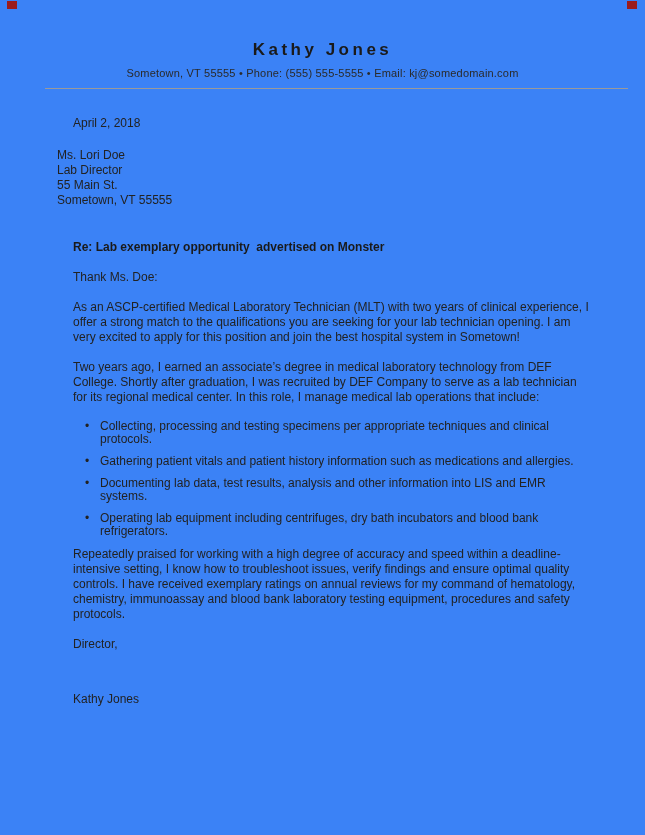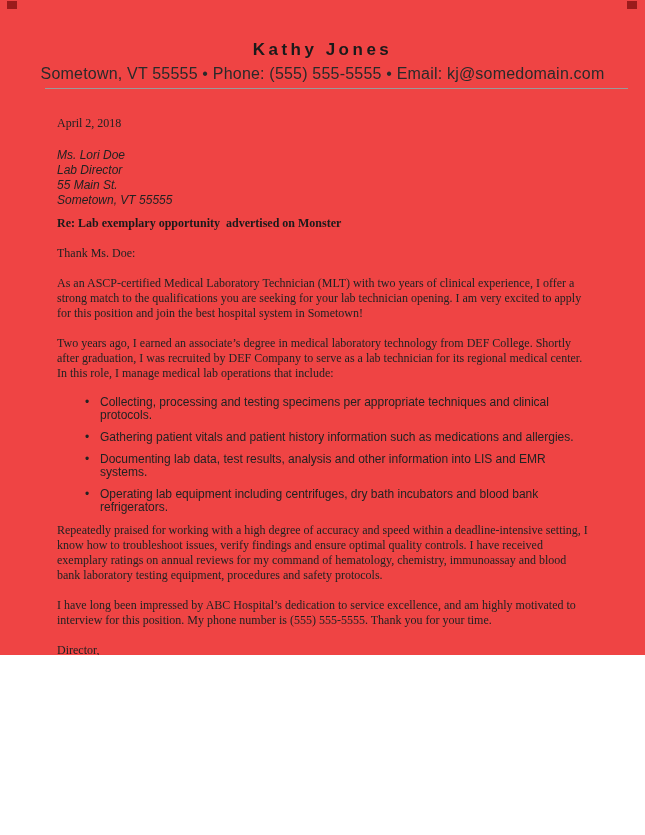--- a/index.html
+++ b/index.html
@@ -3,22 +3,22 @@
 <meta charset="utf-8">
 <style>
   html, body {
     margin: 0;
     padding: 0;
     background: #ffffff;
   }
   .page {
     position: relative;
     width: 645px;
-    height: 655px;
-    background: #ef4444;
+    height: 835px;
+    background: #3b82f6;
     font-family: "Liberation Sans", "DejaVu Sans", sans-serif;
     font-size: 12px;
     line-height: 15px;
     color: #222222;
     overflow: hidden;
     box-sizing: border-box;
   }
   .corner-mark {
     position: absolute;
     top: 1px;
@@ -34,38 +34,38 @@
     padding-top: 42px;
   }
   .name-title {
     margin: 0 0 9px 0;
     font-size: 17px;
     font-weight: bold;
     letter-spacing: 3.5px;
     color: #1a1a1a;
   }
   .contact-line {
-    font-size: 16px;
+    font-size: 11px;
     color: #2a2a2a;
     letter-spacing: 0.2px;
   }
   .rule {
     border: none;
     border-top: 1px solid #9a9a9a;
     margin: 7px 17px 0 45px;
   }
 
   main {
     padding: 27px 55px 0 57px;
   }
-  main p { margin: 0 0 15px 0; font-family: Liberation Serif, serif; }
+  main p { margin: 0 0 15px 16px; }
 
   .date-line { margin-bottom: 17px; }
 
-  .recipient { margin-bottom: 8px; font-style: italic; }
+  .recipient { margin-bottom: 32px; }
   .recipient div { line-height: 15px; }
 
   .subject-line {
     font-weight: bold;
     white-space: pre-wrap;
     color: #1a1a1a;
   }
 
   ul.qualifications {
     list-style: none;
@@ -124,20 +124,19 @@
     <ul class="qualifications">
       <li>Collecting, processing and testing specimens per appropriate techniques and clinical protocols.</li>
       <li>Gathering patient vitals and patient history information such as medications and allergies.</li>
       <li>Documenting lab data, test results, analysis and other information into LIS and EMR systems.</li>
       <li>Operating lab equipment including centrifuges, dry bath incubators and blood bank refrigerators.</li>
     </ul>
 
 
     <p>Repeatedly praised for working with a high degree of accuracy and speed within a deadline-intensive setting, I know how to troubleshoot issues, verify findings and ensure optimal quality controls. I have received exemplary ratings on annual reviews for my command of hematology, chemistry, immunoassay and blood bank laboratory testing equipment, procedures and safety protocols.</p>
 
-    <p>I have long been impressed by ABC Hospital’s dedication to service excellence, and am highly motivated to interview for this position. My phone number is (555) 555-5555. Thank you for your time.</p>
 
     <p class="closing">Director,</p>
 
     <p class="signature-name">Kathy Jones</p>
 
   </main>
 </div>
 
 </body></html>

